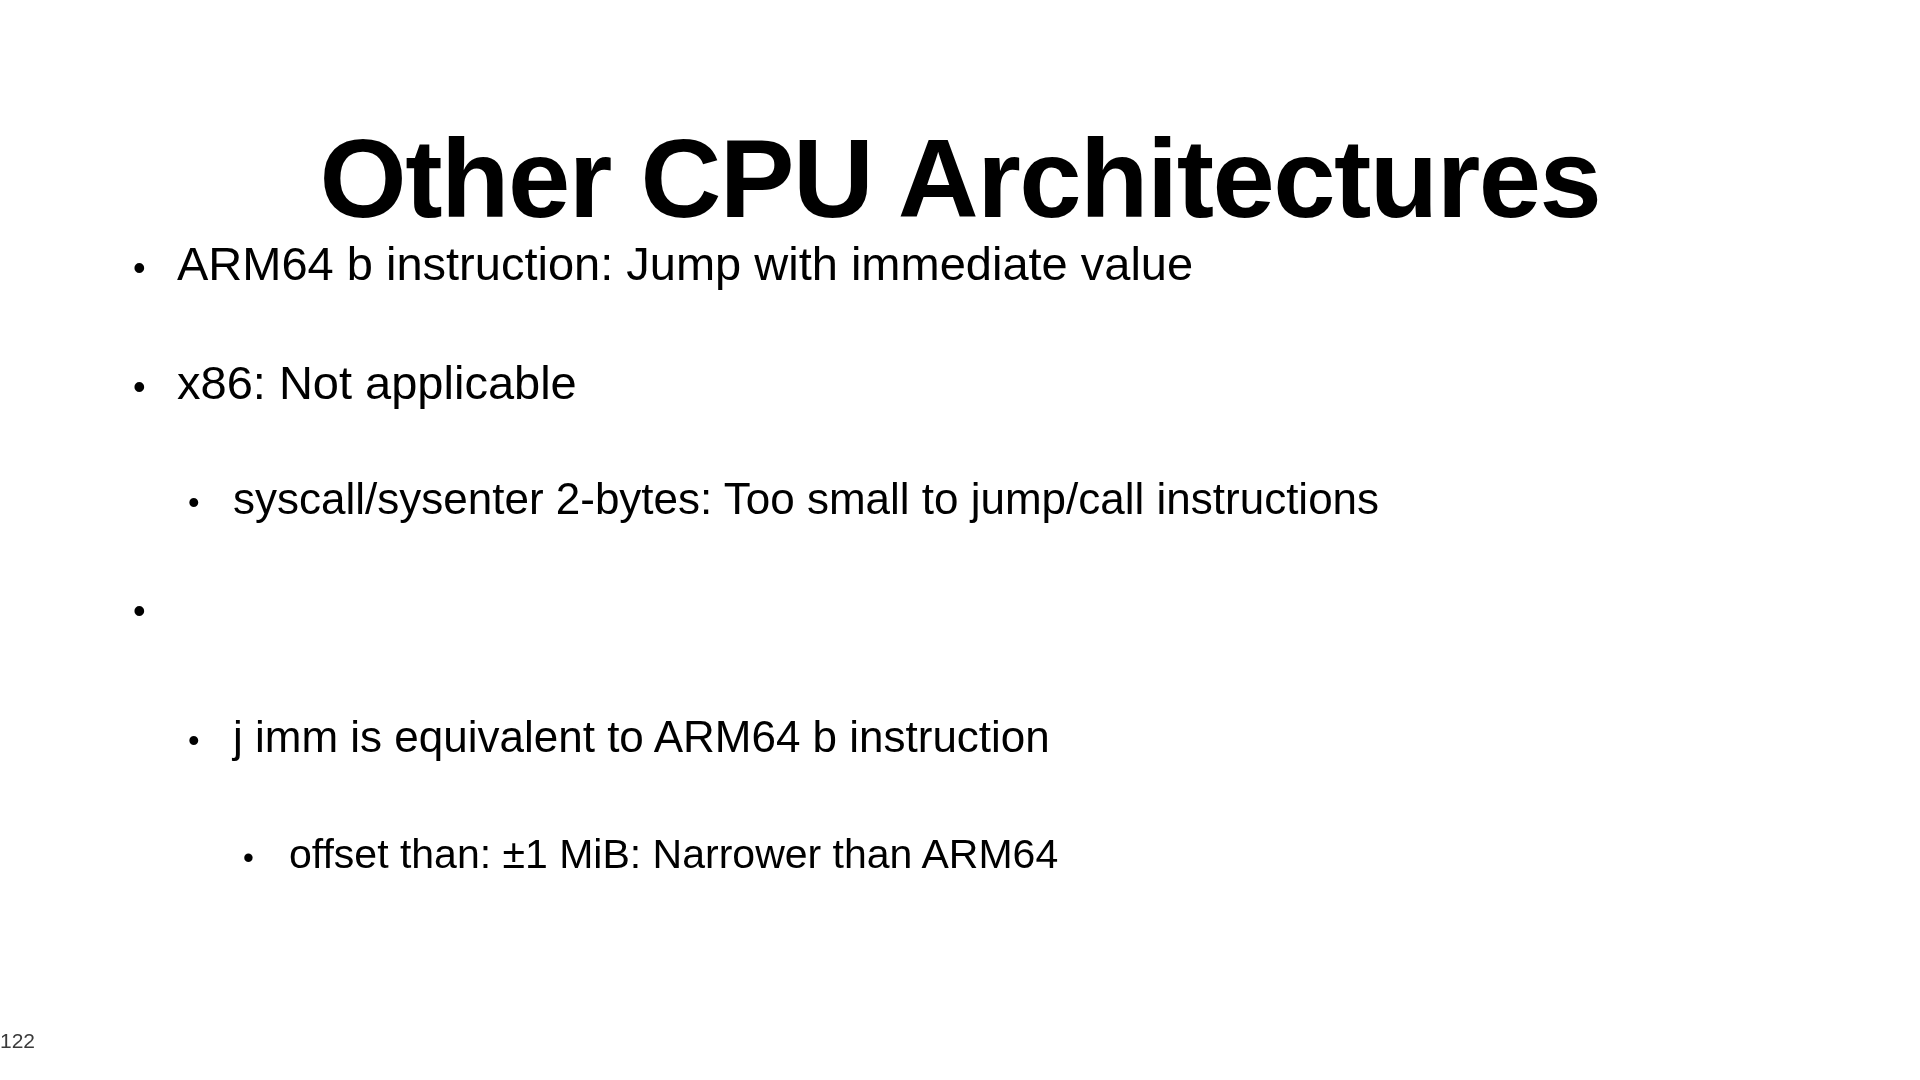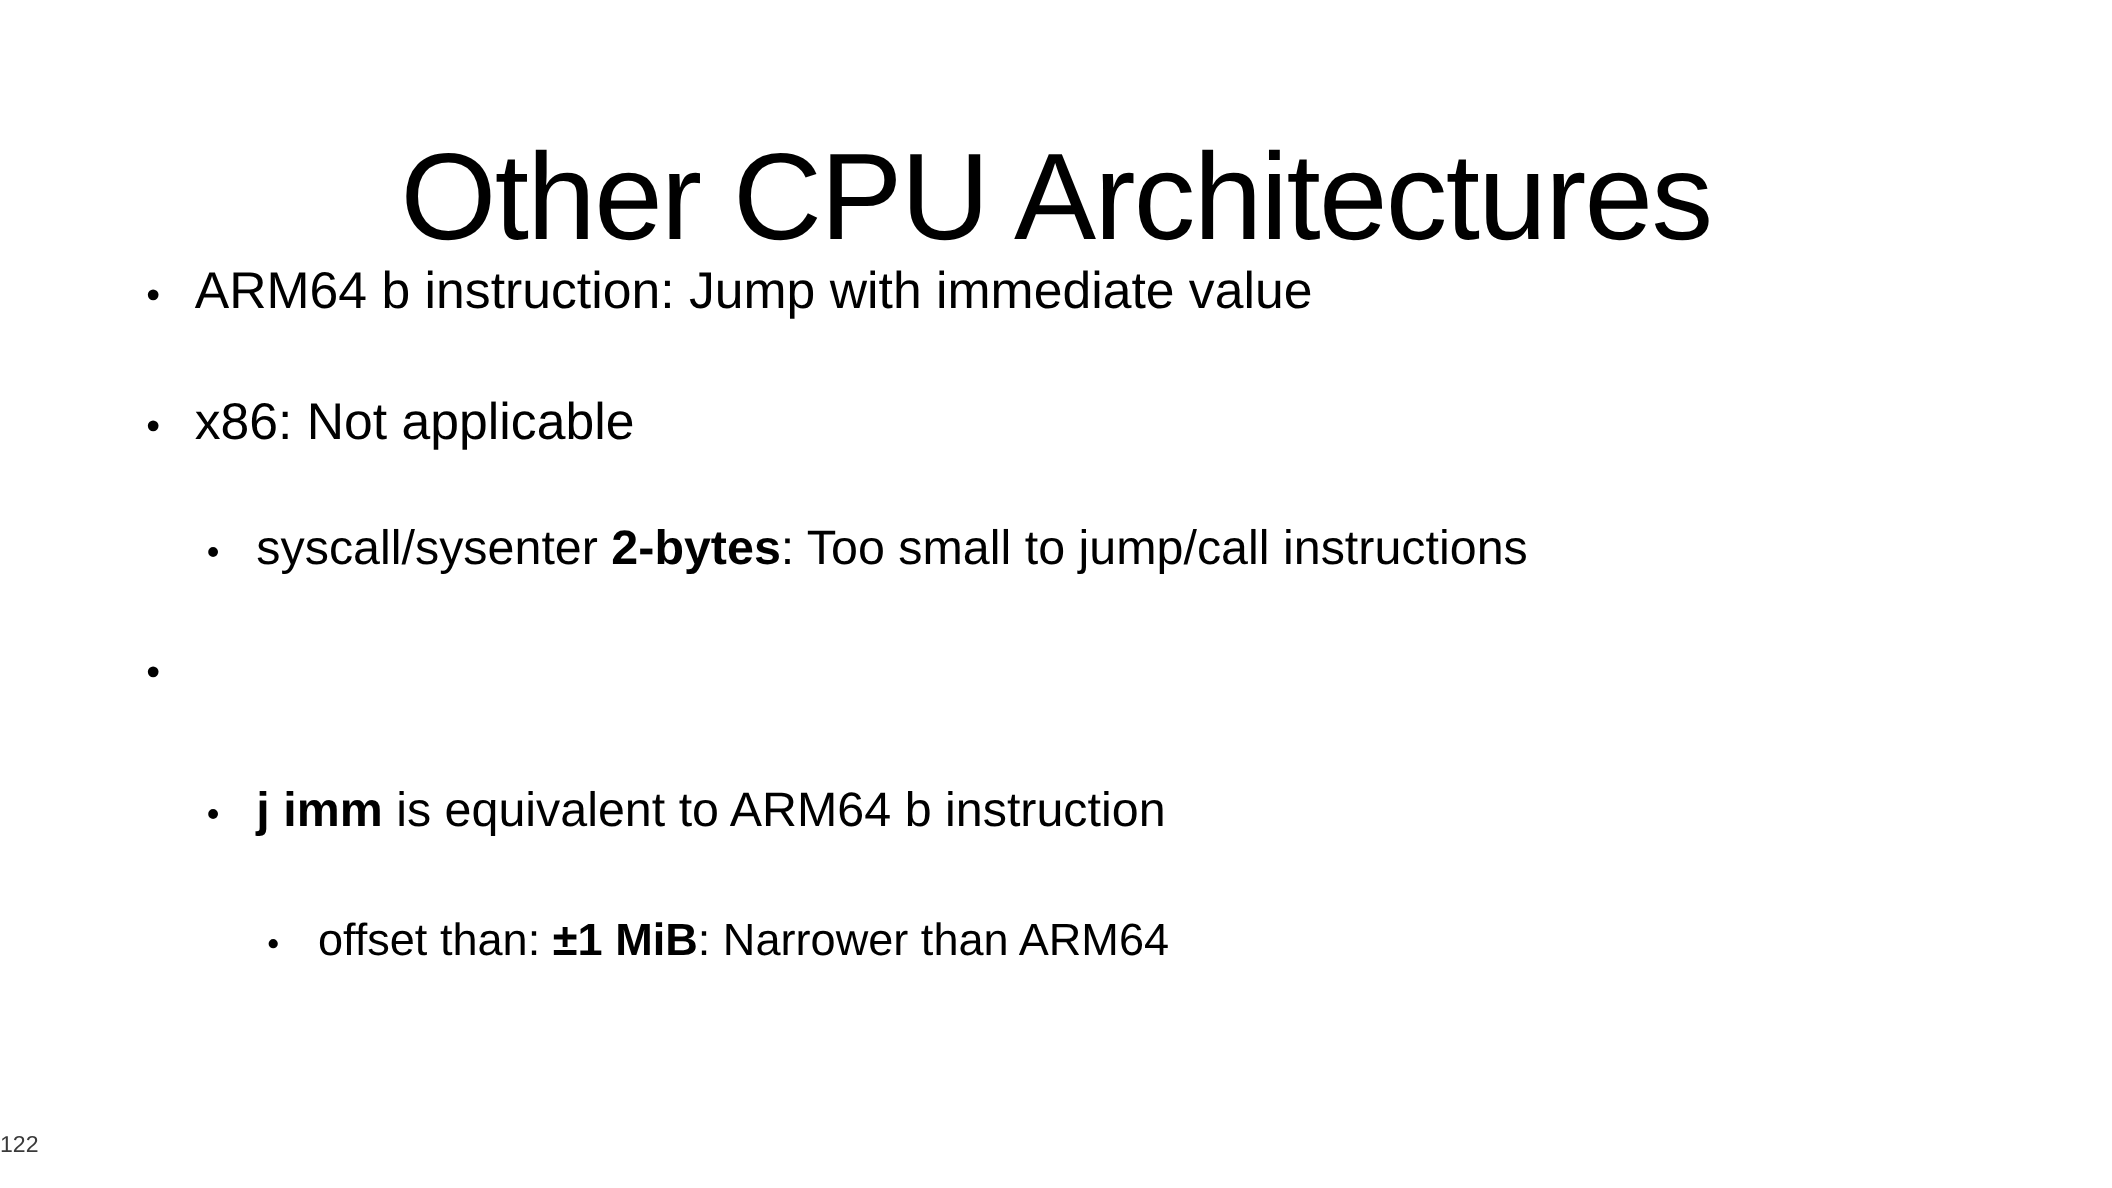--- a/index.html
+++ b/index.html
@@ -26,21 +26,21 @@
 
   
   .slide-title {
     position: absolute;
     left: 0;
     top: 44px;
     width: 1920px;
     text-align: center;
     font-size: 112px;
     line-height: 1.08;
-    font-weight: 400;
+    font-weight: 700;
     letter-spacing: -1.5px;
     color: #000000;
     white-space: nowrap;
   }
 
   
   .bullet-list {
     position: absolute;
     left: 0;
     top: 236px;
@@ -94,21 +94,21 @@
     padding-left: 243px;
     height: 119px;
     font-size: 41px;
   }
   .lvl-3 .bullet-marker {
     width: 46px;
     font-size: 31px;
   }
 
   .bullet-text b {
-    font-weight: 700;
+    font-weight: 400;
   }
 
   
   .page-number {
     position: absolute;
     left: 0;
     bottom: 27px;
     width: 1920px;
     text-align: left;
     font-size: 21px;

